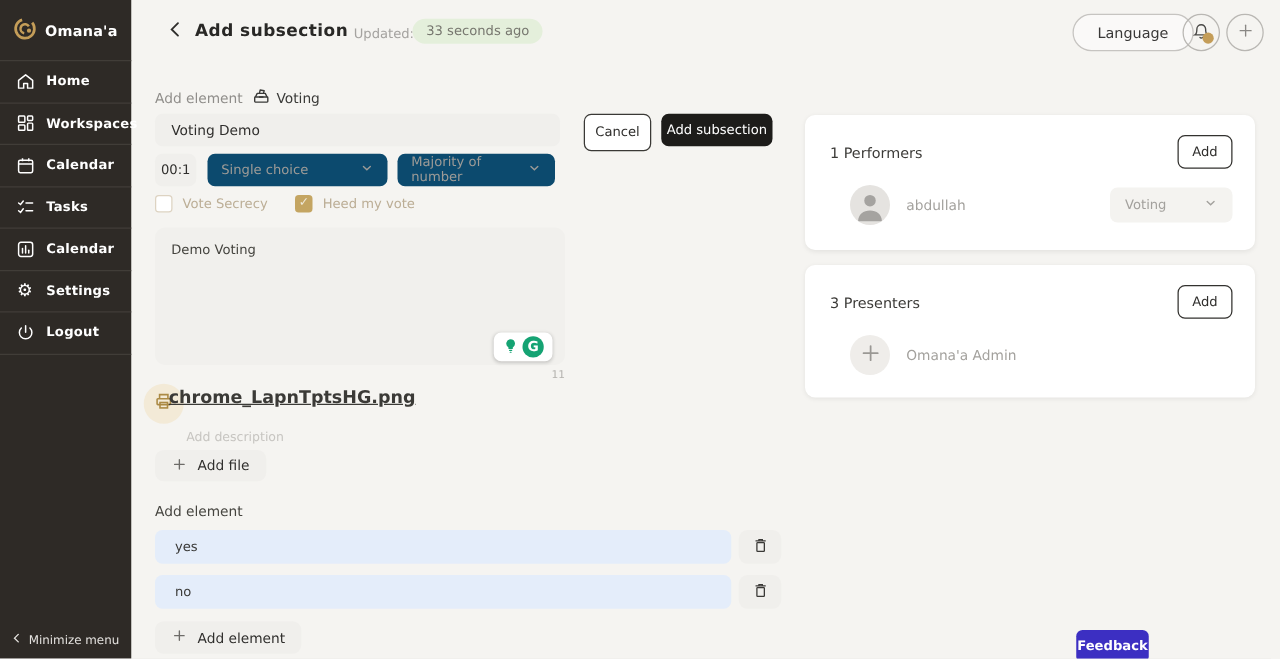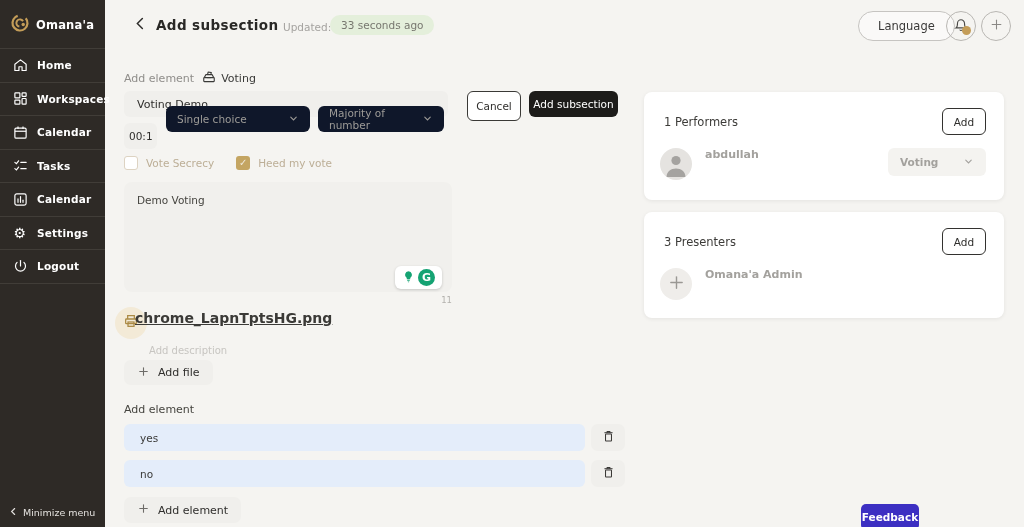--- a/index.html
+++ b/index.html
@@ -28,21 +28,21 @@
   .bell-dot { position:absolute; right:4px; bottom:5px; width:9px; height:9px; border-radius:50%; background:#c49d58; }
 
   
   .lbl-row { position:absolute; left:124px; top:70px; display:flex; gap:8px; align-items:center; font-size:11px; }
   .add-el-lbl { color:#8f8d8a; }
   .el-type { color:#3a3a38; display:flex; gap:5px; align-items:center; }
   .name-input { position:absolute; left:124px; top:91px; width:324px; height:26px; background:#f0efec; border:none; border-radius:6px; padding:0 13px; font-size:11px; color:#2f2e2c; font-family:inherit; }
   .cancel-btn { position:absolute; left:467px; top:91px; width:54px; height:30px; background:#fff; border:1px solid #3a3936; border-radius:6px; font-size:10.5px; color:#2f2e2c; cursor:pointer; font-family:inherit; }
   .submit-btn { position:absolute; left:529px; top:91px; width:89px; height:26px; background:#1d1c1a; color:#fff; border:none; border-radius:6px; font-size:10.5px; cursor:pointer; white-space:nowrap; font-family:inherit; }
   .time-input { position:absolute; left:124px; top:123px; width:33px; height:26px; background:#f0efec; border:none; border-radius:6px; padding:0 5px; font-size:10.5px; color:#2f2e2c; font-family:inherit; }
-  .select { position:absolute; top:106px; height:26px; background:#0f172a; border-radius:6px; display:flex; align-items:center; justify-content:space-between; padding:0 11px; font-size:10.5px; color:#9d9b97; cursor:pointer; }
+  .select { position:absolute; top:123px; height:26px; background:#0c4a6e; border-radius:6px; display:flex; align-items:center; justify-content:space-between; padding:0 11px; font-size:10.5px; color:#9d9b97; cursor:pointer; }
   .sel-choice { left:166px; width:144px; }
   .sel-majority { left:318px; width:126px; }
   .checks { position:absolute; left:124px; top:156px; display:flex; gap:22px; align-items:center; font-size:10.5px; color:#bcae96; }
   .check-item { display:flex; gap:8px; align-items:center; cursor:pointer; }
   .cb { width:14px; height:14px; border-radius:3px; flex:none; }
   .cb-off { background:#fff; border:1px solid #ddd3c2; }
   .cb-on { background:#c4a562; display:flex; align-items:center; justify-content:center; color:#efe9da; font-size:10px; line-height:1; }
   .desc-area { position:absolute; left:124px; top:182px; width:328px; height:110px; background:#f1f0ed; border:none; border-radius:8px; padding:12px 13px; font-size:10.5px; color:#45443f; resize:none; font-family:inherit; }
   .gram-widget { position:absolute; left:395px; top:266px; width:47px; height:23px; background:#fff; border-radius:6px; box-shadow:0 1px 3px rgba(0,0,0,.18); display:flex; align-items:center; justify-content:center; gap:3px; cursor:pointer; }
   .g-circle { width:17px; height:17px; border-radius:50%; background:#15a373; color:#fff; font-size:11px; font-weight:bold; display:flex; align-items:center; justify-content:center; }
@@ -60,21 +60,21 @@
   .trash-1 { top:424px; } .trash-2 { top:460px; }
   .add-opt-btn { position:absolute; left:124px; top:497px; height:26px; }
 
   
   .card { position:absolute; left:644px; width:360px; background:#fff; border-radius:8px; box-shadow:0 1px 4px rgba(0,0,0,.07); }
   .card-performers { top:92px; height:108px; }
   .card-presenters { top:212px; height:106px; }
   .card-head { display:flex; justify-content:space-between; align-items:center; padding:16px 18px 0 20px; }
   .card-title { font-size:11.5px; color:#3c3b38; }
   .add-btn { width:44px; height:27px; background:#fff; border:1px solid #33322f; border-radius:6px; font-size:10.5px; color:#2f2e2c; cursor:pointer; font-family:inherit; }
-  .member-row { display:flex; align-items:flex-start; gap:13px; padding:13px 18px 0 16px;font-weight:bold; }
+  .member-row { display:flex; align-items:center; gap:13px; padding:13px 18px 0 36px; }
   .avatar { width:32px; height:32px; border-radius:50%; background:#e5e3e0; display:flex; align-items:center; justify-content:center; overflow:hidden; flex:none; }
   .avatar-plus { background:#efedea; cursor:pointer; }
   .member-name { font-size:11px; color:#a3a19d; flex:1; }
   .role-select { width:98px; height:28px; background:#f4f3f0; border-radius:6px; display:flex; align-items:center; justify-content:space-between; padding:0 12px; font-size:10.5px; color:#a3a19d; cursor:pointer; flex:none; }
 
   .feedback-btn { position:absolute; left:861px; top:504px; width:58px; height:26px; background:#3c2fc2; color:#fff; border:none; border-radius:5px; font-size:10.5px; font-weight:700; cursor:pointer; font-family:inherit; }
 </style>
 </head>
 <body>
 

